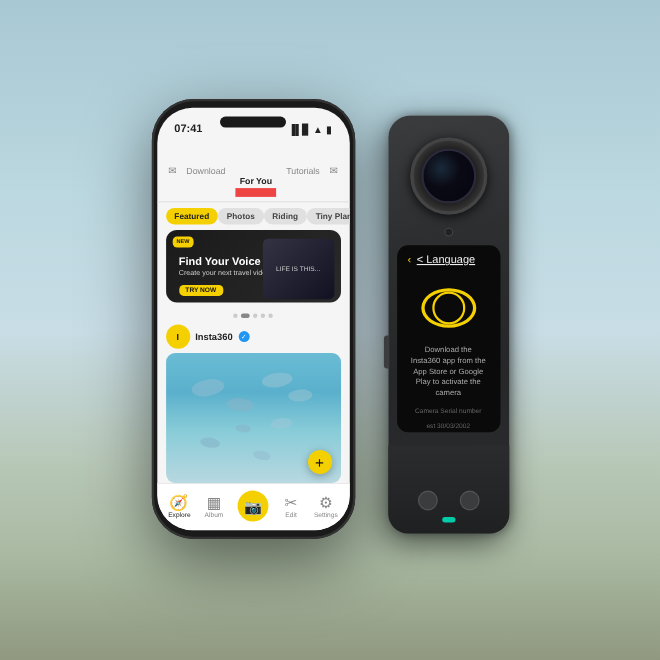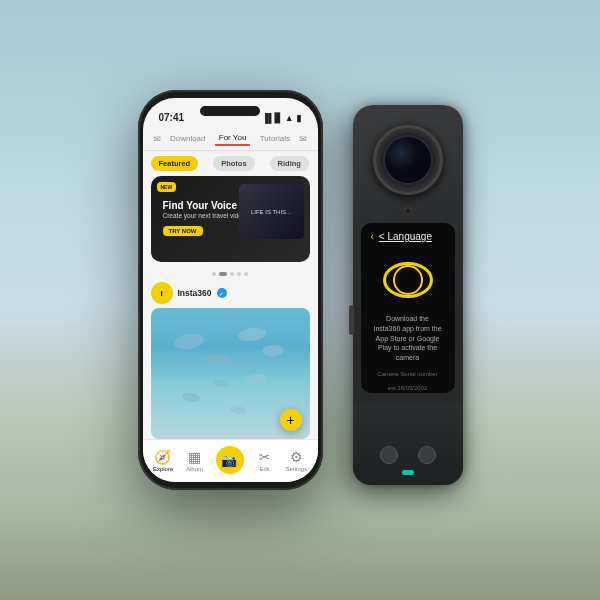--- a/index.html
+++ b/index.html
@@ -95,28 +95,29 @@
       padding: 4px 8px;
       font-size: 8px;
       color: #888;
       border-bottom: 1px solid #e0e0e0;
       flex-shrink: 0;
     }
 
     .nav-tab { padding: 2px 4px; cursor: pointer; }
     .nav-tab.active {
       color: #222;
-      font-weight: 400;
-      border-bottom: 2px solid #ef4444;
+      font-weight: 700;
+      border-bottom: 8px solid #ef4444;
+      margin-top: 27px;
     }
 
     
     .filter-pills {
       display: flex;
-      gap: 15px;
+      gap: 0;
       padding: 5px 8px;
       overflow: hidden;
       flex-shrink: 0;
     }
 
     .pill {
       padding: 3px 8px;
       border-radius: 12px;
       font-size: 7.5px;
       font-weight: 600;
@@ -132,21 +133,21 @@
 
     
     .banner {
       margin: 0 8px 6px;
       background: linear-gradient(135deg, #1a1a1a 0%, #2a2a2a 100%);
       border-radius: 10px;
       padding: 8px;
       position: relative;
       overflow: hidden;
       flex-shrink: 0;
-      height: 86px;
+      height: 66px;
     }
 
     .banner-yellow-dot {
       position: absolute;
       top: 6px;
       left: 6px;
       background: #f5d000;
       color: #111;
       font-size: 5px;
       font-weight: 700;

